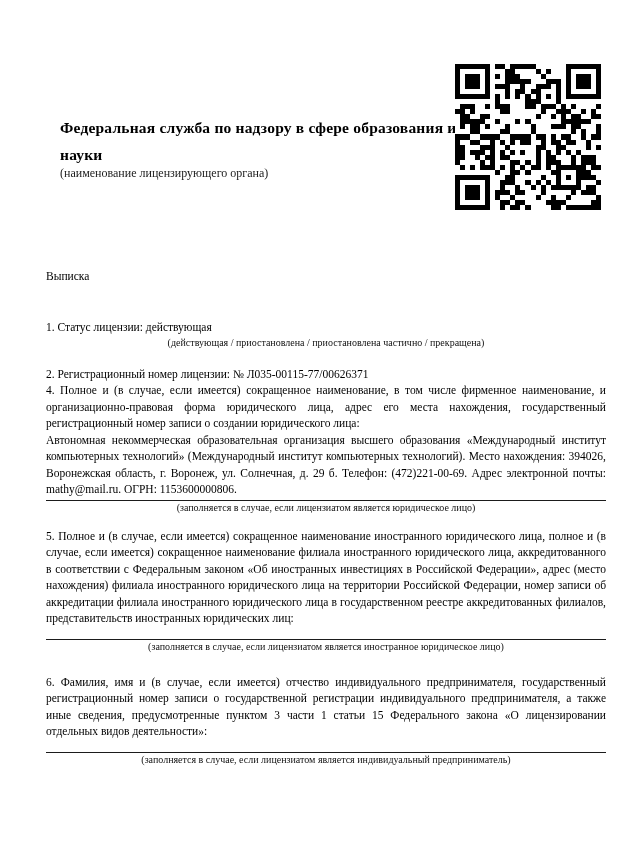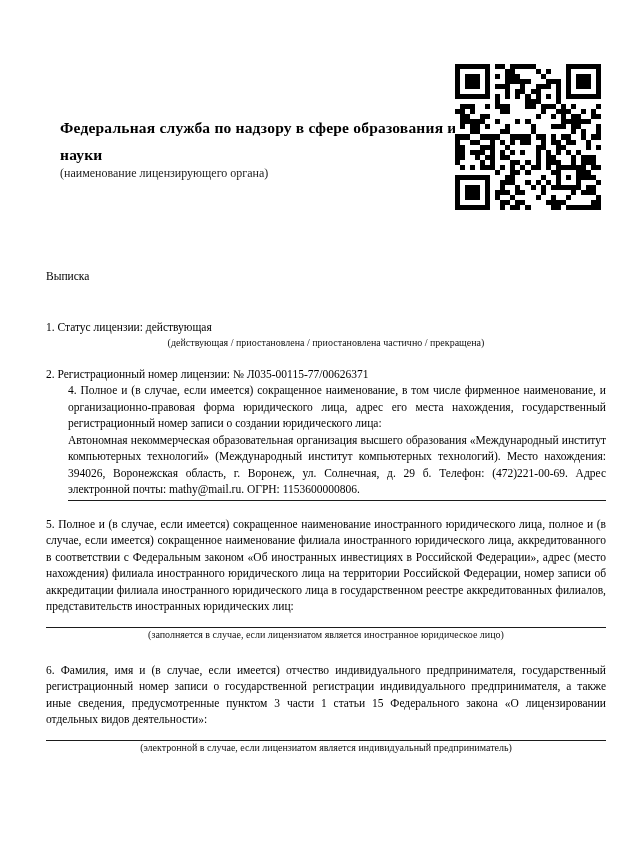--- a/index.html
+++ b/index.html
@@ -33,21 +33,21 @@
   .sec p { margin:0; text-align:justify; }
   .cap {
     font-size:10px; line-height:10px; text-align:center;
     margin-top:2px; color:#111111;
   }
   .rule { border-top:1.9px solid #1b1b1b; height:0; margin-top:2px; }
   .rule.gap { margin-top:12px; }
   .mb-s1 { margin-bottom:18px; }
   .mb-s2 { }
   .mb-s3 { margin-bottom:17px; }
-  .mb-s4 { margin-bottom:15px;margin-left:22px; }
+  .mb-s4 { margin-bottom:15px; }
   .mb-s5 { margin-bottom:22px; }
 </style>
 </head>
 <body>
 
 <div class="page">
 
   <div class="header-block">
     <div class="authority-name">Федеральная служба по надзору в сфере образования и науки</div>
     <div class="authority-caption">(наименование лицензирующего органа)</div>
@@ -475,28 +475,29 @@
 
     <section class="sec mb-s2">
       <p>2. Регистрационный номер лицензии: № Л035-00115-77/00626371</p>
     </section>
 
 
     <section class="sec mb-s4">
       <p>4. Полное и (в случае, если имеется) сокращенное наименование, в том числе фирменное наименование, и организационно-правовая форма юридического лица, адрес его места нахождения, государственный регистрационный номер записи о создании юридического лица:</p>
       <p>Автономная некоммерческая образовательная организация высшего образования «Международный институт компьютерных технологий» (Международный институт компьютерных технологий). Место нахождения: 394026, Воронежская область, г. Воронеж, ул. Солнечная, д. 29 б. Телефон: (472)221-00-69. Адрес электронной почты: mathy@mail.ru. ОГРН: 1153600000806.</p>
       <div class="rule"></div>
+      <div class="cap">(заполняется в случае, если лицензиатом является юридическое лицо)</div>
     </section>
 
     <section class="sec mb-s5">
       <p>5. Полное и (в случае, если имеется) сокращенное наименование иностранного юридического лица, полное и (в случае, если имеется) сокращенное наименование филиала иностранного юридического лица, аккредитованного в соответствии с Федеральным законом «Об иностранных инвестициях в Российской Федерации», адрес (место нахождения) филиала иностранного юридического лица на территории Российской Федерации, номер записи об аккредитации филиала иностранного юридического лица в государственном реестре аккредитованных филиалов, представительств иностранных юридических лиц:</p>
       <div class="rule gap"></div>
       <div class="cap">(заполняется в случае, если лицензиатом является иностранное юридическое лицо)</div>
     </section>
 
     <section class="sec">
       <p>6. Фамилия, имя и (в случае, если имеется) отчество индивидуального предпринимателя, государственный регистрационный номер записи о государственной регистрации индивидуального предпринимателя, а также иные сведения, предусмотренные пунктом 3 части 1 статьи 15 Федерального закона «О лицензировании отдельных видов деятельности»:</p>
       <div class="rule gap"></div>
-      <div class="cap">(электронной в случае, если лицензиатом является индивидуальный предприниматель)</div>
+      <div class="cap">(заполняется в случае, если лицензиатом является индивидуальный предприниматель)</div>
     </section>
 
   </div>
 </div>
 
 </body></html>

